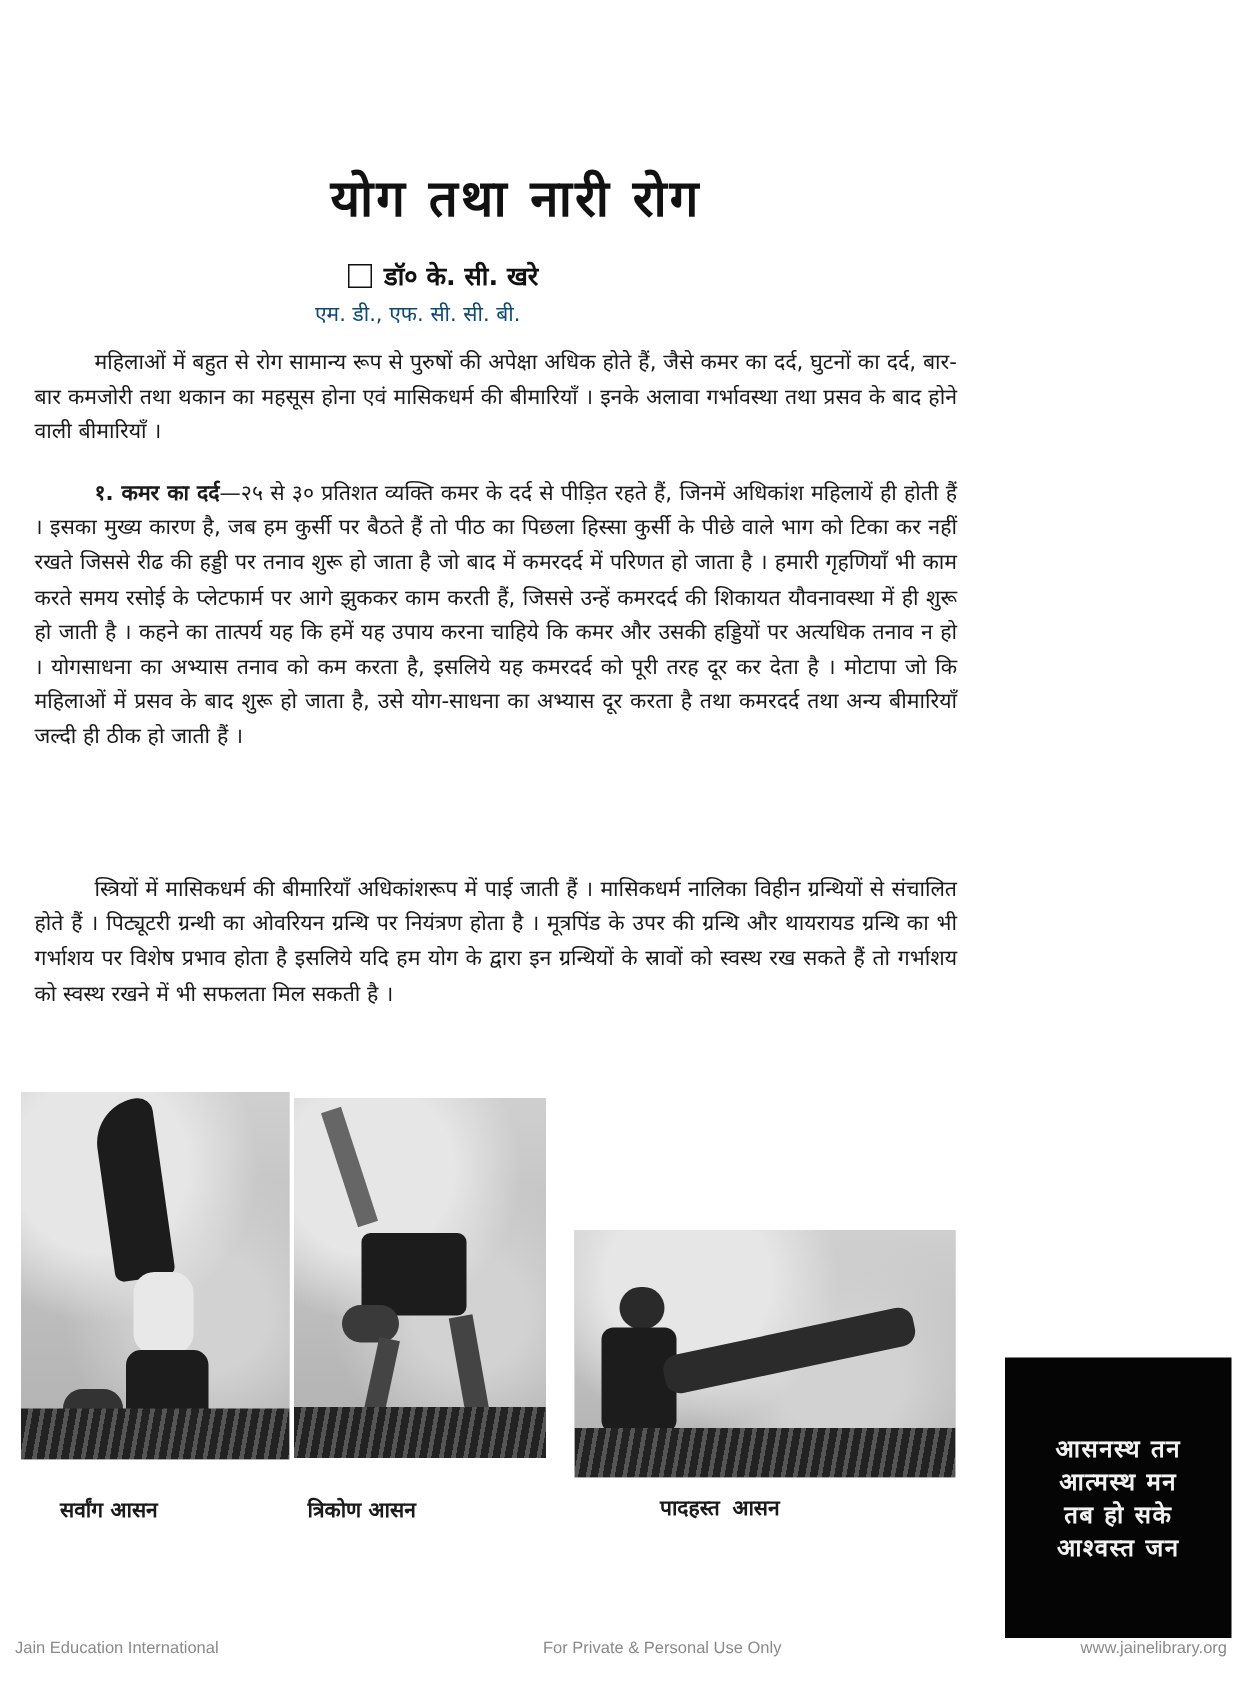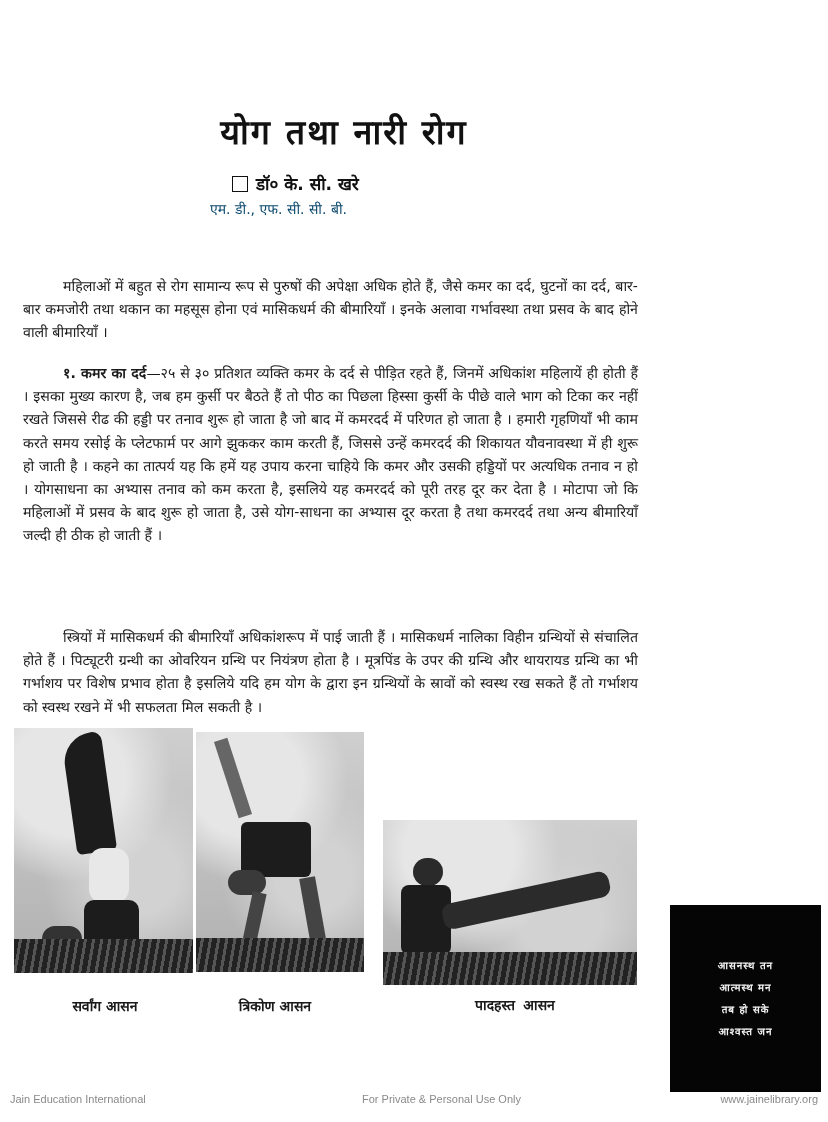--- a/index.html
+++ b/index.html
@@ -4,45 +4,45 @@
 <style>
   html, body { margin:0; padding:0; background:#ffffff; }
   body { width:828px; height:1122px; position:relative; overflow:hidden;
          font-family:"DejaVu Sans", sans-serif; color:#1a1a1a; }
   .title { position:absolute; left:0; width:688px; top:108px; text-align:center;
            font-size:34px; font-weight:bold; letter-spacing:2px; color:#111; }
   .author { position:absolute; left:232px; top:172px; font-size:17px; font-weight:bold; color:#111; display:flex; align-items:center; gap:8px; }
   .author .box { width:14px; height:14px; border:1.5px solid #111; display:inline-block; }
   .degrees { position:absolute; left:210px; top:199px; font-size:14px; color:#0c4a6e; }
   .para { position:absolute; left:23px; width:615px; font-size:14.2px; line-height:23.2px;
-          text-align:justify; color:#1a1a1a;margin-top:44px; }
+          text-align:justify; color:#1a1a1a; }
   .para .indent { display:inline-block; width:40px; }
   .para b { font-weight:bold; }
   #p1 { top:231px; }
   #p2 { top:318px; }
   #p3 { top:582px; }
   .photo { position:absolute; overflow:hidden; background:#bdbdbd; }
   .photo .bg { position:absolute; inset:0;
     background:
       radial-gradient(circle at 30% 20%, #e6e6e6 0 25%, transparent 45%),
       radial-gradient(circle at 70% 60%, #d2d2d2 0 20%, transparent 50%),
       linear-gradient(#cfcfcf, #b0b0b0); }
   .photo .mat { position:absolute; left:0; right:0; bottom:0; height:14%;
     background: repeating-linear-gradient(100deg, #222 0 5px, #555 5px 8px); }
   .fig { position:absolute; background:#1c1c1c; }
   #photo1 { left:14px; top:728px; width:179px; height:245px; }
   #photo2 { left:196px; top:732px; width:168px; height:240px; }
   #photo3 { left:383px; top:820px; width:254px; height:165px; }
-  .caption { position:absolute; font-size:14px; font-weight:bold; color:#1a1a1a; text-align:center; }
+  .caption { position:absolute; font-size:14px; font-weight:bold; color:#1a1a1a; }
   #cap1 { left:40px; top:996px; width:130px; }
   #cap2 { left:205px; top:996px; width:140px; }
   #cap3 { left:440px; top:995px; width:150px;font-family:Liberation Mono, monospace; }
   .quote-box { position:absolute; left:670px; top:905px; width:151px; height:187px; background:#050505;
                display:flex; flex-direction:column; justify-content:center; align-items:center; }
-  .quote-box div { color:#f2f2f2; font-weight:bold; font-size:10px; line-height:22px; letter-spacing:1px; }
+  .quote-box div { color:#f2f2f2; font-weight:bold; font-size:16px; line-height:22px; letter-spacing:1px; }
   .footer { position:absolute; top:1093px; font-family:"Liberation Sans", sans-serif; font-size:11px; color:#8a8a8a;text-align:right; }
   #f1 { left:10px; } #f2 { left:362px; } #f3 { right:10px; }
 </style>
 </head>
 <body>
 
 <div class="title">योग तथा नारी रोग</div>
 
 <div class="author">
   <span class="box"></span>

